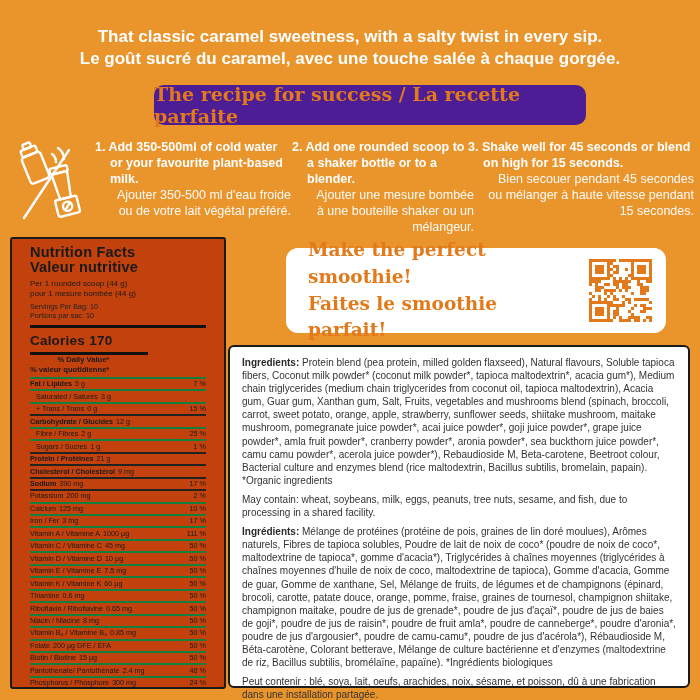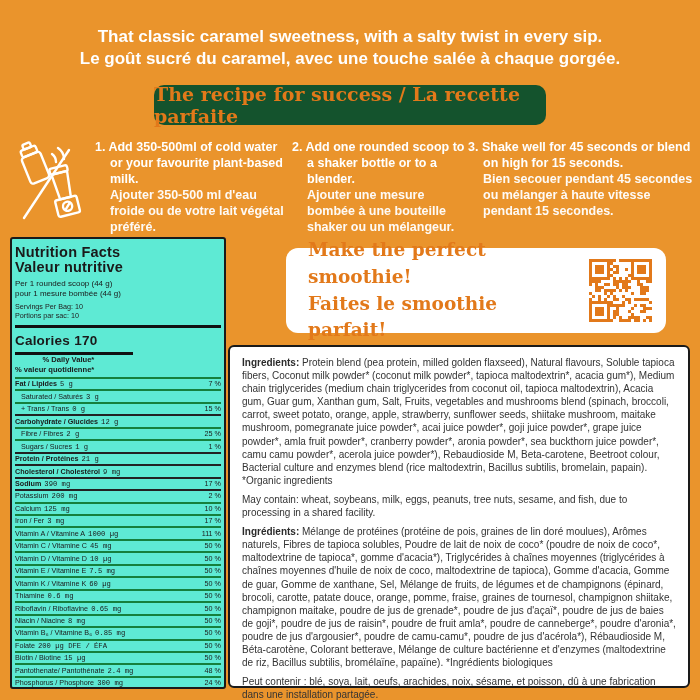--- a/index.html
+++ b/index.html
@@ -8,53 +8,53 @@
   *{box-sizing:border-box;margin:0;padding:0;}
   html,body{width:700px;height:700px;}
   body{font-family:"Liberation Sans",sans-serif;}
   .page{position:relative;width:700px;height:700px;background:var(--bg);overflow:hidden;}
 
   
   .tagline{position:absolute;top:26px;left:0;width:700px;text-align:center;color:#fff;
            font-size:17px;font-weight:bold;line-height:1.32;}
 
   
-  .recipe-banner{position:absolute;left:154px;top:85px;width:392px;height:40px;background:#14532d;
+  .recipe-banner{position:absolute;left:154px;top:85px;width:432px;height:40px;background:#4c1d95;
                  border-radius:10px;display:flex;align-items:center;justify-content:center;}
   .recipe-banner span{font-family:"DejaVu Serif",serif;font-weight:bold;font-size:19px;color:var(--accent);}
 
   
   .steps-icon{position:absolute;left:12px;top:138px;}
   .step{position:absolute;color:#fff;}
   .step p{font-size:12.5px;line-height:1.28;padding-left:15px;}
   .step p.en{font-weight:bold;text-indent:-15px;}
-  .step p.fr{font-weight:bold;opacity:.96;}
+  .step p.fr{font-weight:normal;opacity:.96;text-align:right;}
   .step .num{font-weight:bold;}
   .step1{left:95px;top:139px;width:196px;}
   .step2{left:292px;top:139px;width:182px;}
   .step3{left:468px;top:139px;width:226px;}
 
   
-  .np{position:absolute;left:10px;top:237px;width:216px;height:452px;background:#5eead4;
-      border:2px solid #1a1a1a;border-radius:3px;padding:6px 3px 4px;color:#1a1a1a;overflow:hidden;}
+  .np{position:absolute;left:10px;top:237px;width:216px;height:452px;background:#c2410c;
+      border:2px solid #1a1a1a;border-radius:3px;padding:6px 18px 4px;color:#1a1a1a;overflow:hidden;}
   .np-title{font-size:14.5px;font-weight:bold;line-height:1.06;letter-spacing:.2px;}
   .np-serving{font-size:8px;line-height:1.3;margin-top:3px;}
   .np-tiny{font-size:7.2px;line-height:1.32;margin-top:2px;color:#222;}
   .bar{height:3px;background:#111;margin:4px 0 3px;}
   .cal-row{display:flex;justify-content:space-between;align-items:flex-start;margin-top:1px;flex-direction:column;}
   .cal-left .cal{font-size:13.5px;font-weight:bold;letter-spacing:.2px;}
   .cal-underline{width:118px;height:3px;background:#111;margin-top:3px;}
   .dv-h{font-size:7.6px;font-weight:bold;text-align:right;line-height:1.35;}
   .n-rows{margin-top:2px;}
   .n-row{display:flex;align-items:baseline;font-size:7.2px;line-height:1.12;
          border-top:2px solid #15803d;padding:1.4px 0 1px;}
   .n-row.sep{border-top:2px solid #222;}
   .n-row.ind{padding-left:6px;}
   .n-name.b{font-weight:bold;}
-  .n-amt{margin-left:3px;font-family:Liberation Mono, monospace;}
+  .n-amt{margin-left:3px;}
   .n-dv{margin-left:auto;}
 
   
   .smoothie{position:absolute;left:286px;top:248px;width:380px;height:85px;background:#fff;
             border-radius:12px;display:flex;align-items:center;gap:30px;}
   .smoothie-text{padding-left:22px;font-family:"DejaVu Serif",serif;font-weight:bold;
                  font-size:18.5px;line-height:1.45;color:var(--accent);flex:1;}
   .qr{margin-right:14px;background:#fff;display:grid;grid-template-columns:repeat(21,3px);
       grid-auto-rows:3px;}
   .qr i{display:block;}

